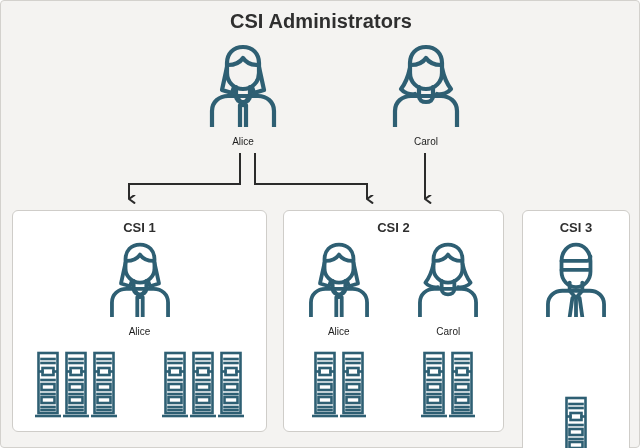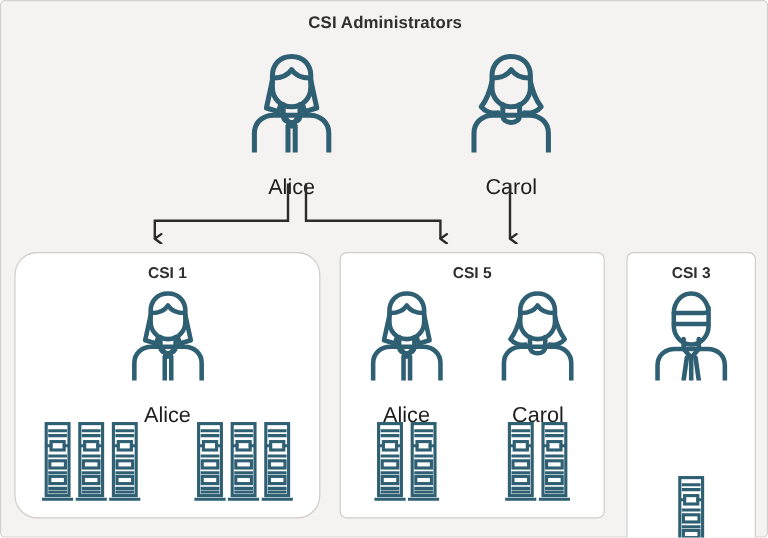--- a/index.html
+++ b/index.html
@@ -15,37 +15,37 @@
     width:640px;height:448px;
     box-sizing:border-box;
     background:#f4f3f1;
     border:1px solid #d3d1cd;
     border-radius:4px;
   }
   #diagram-title{
     position:absolute;
     left:0;top:9px;width:640px;
     text-align:center;
-    font-size:14px;
+    font-size:20px;
     font-weight:bold;
     color:#2f2f2f;
     letter-spacing:.1px;
   }
 
   
   .admin{
     position:absolute;
     width:96px;
     text-align:center;
   }
   .admin .figure{height:84px;}
   .person-name{
-    font-size:18px;
+    font-size:10px;
     color:#1d1d1d;
-    margin-top:20px;
+    margin-top:6px;
     line-height:18px;
   }
 
   
   #connectors{
     position:absolute;left:0;top:0;
     width:640px;height:448px;
     pointer-events:none;
   }
 
@@ -139,21 +139,21 @@
       </marker>
     </defs>
 
     <path d="M239 152 L239 183 L128 183 L128 198" fill="none" stroke="#2b2b2b" stroke-width="2" marker-end="url(#arrowhead)"></path>
 
     <path d="M254 152 L254 183 L366 183 L366 198" fill="none" stroke="#2b2b2b" stroke-width="2" marker-end="url(#arrowhead)"></path>
 
     <path d="M424 152 L424 198" fill="none" stroke="#2b2b2b" stroke-width="2" marker-end="url(#arrowhead)"></path>
   </svg>
 
-  <div class="group" style="left:11px;top:209px;width:255px;height:222px;border-radius:19px;">
+  <div class="group" style="left:11px;top:209px;width:255px;height:222px;">
     <div class="group-title">CSI 1</div>
 
     <div class="members">
       <div class="member">
         <div class="figure">
           <svg class="fig-svg" width="64" height="76" viewBox="0 0 70 84" fill="none" stroke="#2e5f73" stroke-width="4.2" stroke-linecap="round" stroke-linejoin="round">
             <path d="M35 4c-10 0-16 7-16 16v10c0 9 7 16 16 16s16-7 16-16V20c0-9-6-16-16-16z"></path>
             <path d="M20 22c4 0 11-1 15-7 4 6 11 7 15 7"></path>
             <path d="M19 24 L14 47 L24 50 L26 44"></path>
             <path d="M51 24 L56 47 L46 50 L44 44"></path>
@@ -261,21 +261,21 @@
             <rect x="6.5" y="46" width="13" height="6"></rect>
           <path d="M6.5 56h13"></path>
             <path d="M6.5 59h13"></path>
           <path d="M1 65h24"></path>
         </svg>
       </div>
     </div>
   </div>
 
   <div class="group" style="left:282px;top:209px;width:221px;height:222px;">
-    <div class="group-title">CSI 5</div>
+    <div class="group-title">CSI 2</div>
 
     <div class="members">
       <div class="member">
         <div class="figure">
           <svg class="fig-svg" width="64" height="76" viewBox="0 0 70 84" fill="none" stroke="#2e5f73" stroke-width="4.2" stroke-linecap="round" stroke-linejoin="round">
             <path d="M35 4c-10 0-16 7-16 16v10c0 9 7 16 16 16s16-7 16-16V20c0-9-6-16-16-16z"></path>
             <path d="M20 22c4 0 11-1 15-7 4 6 11 7 15 7"></path>
             <path d="M19 24 L14 47 L24 50 L26 44"></path>
             <path d="M51 24 L56 47 L46 50 L44 44"></path>
             <path d="M28 44v9c0 4 3 6 7 6s7-2 7-6v-9"></path>

